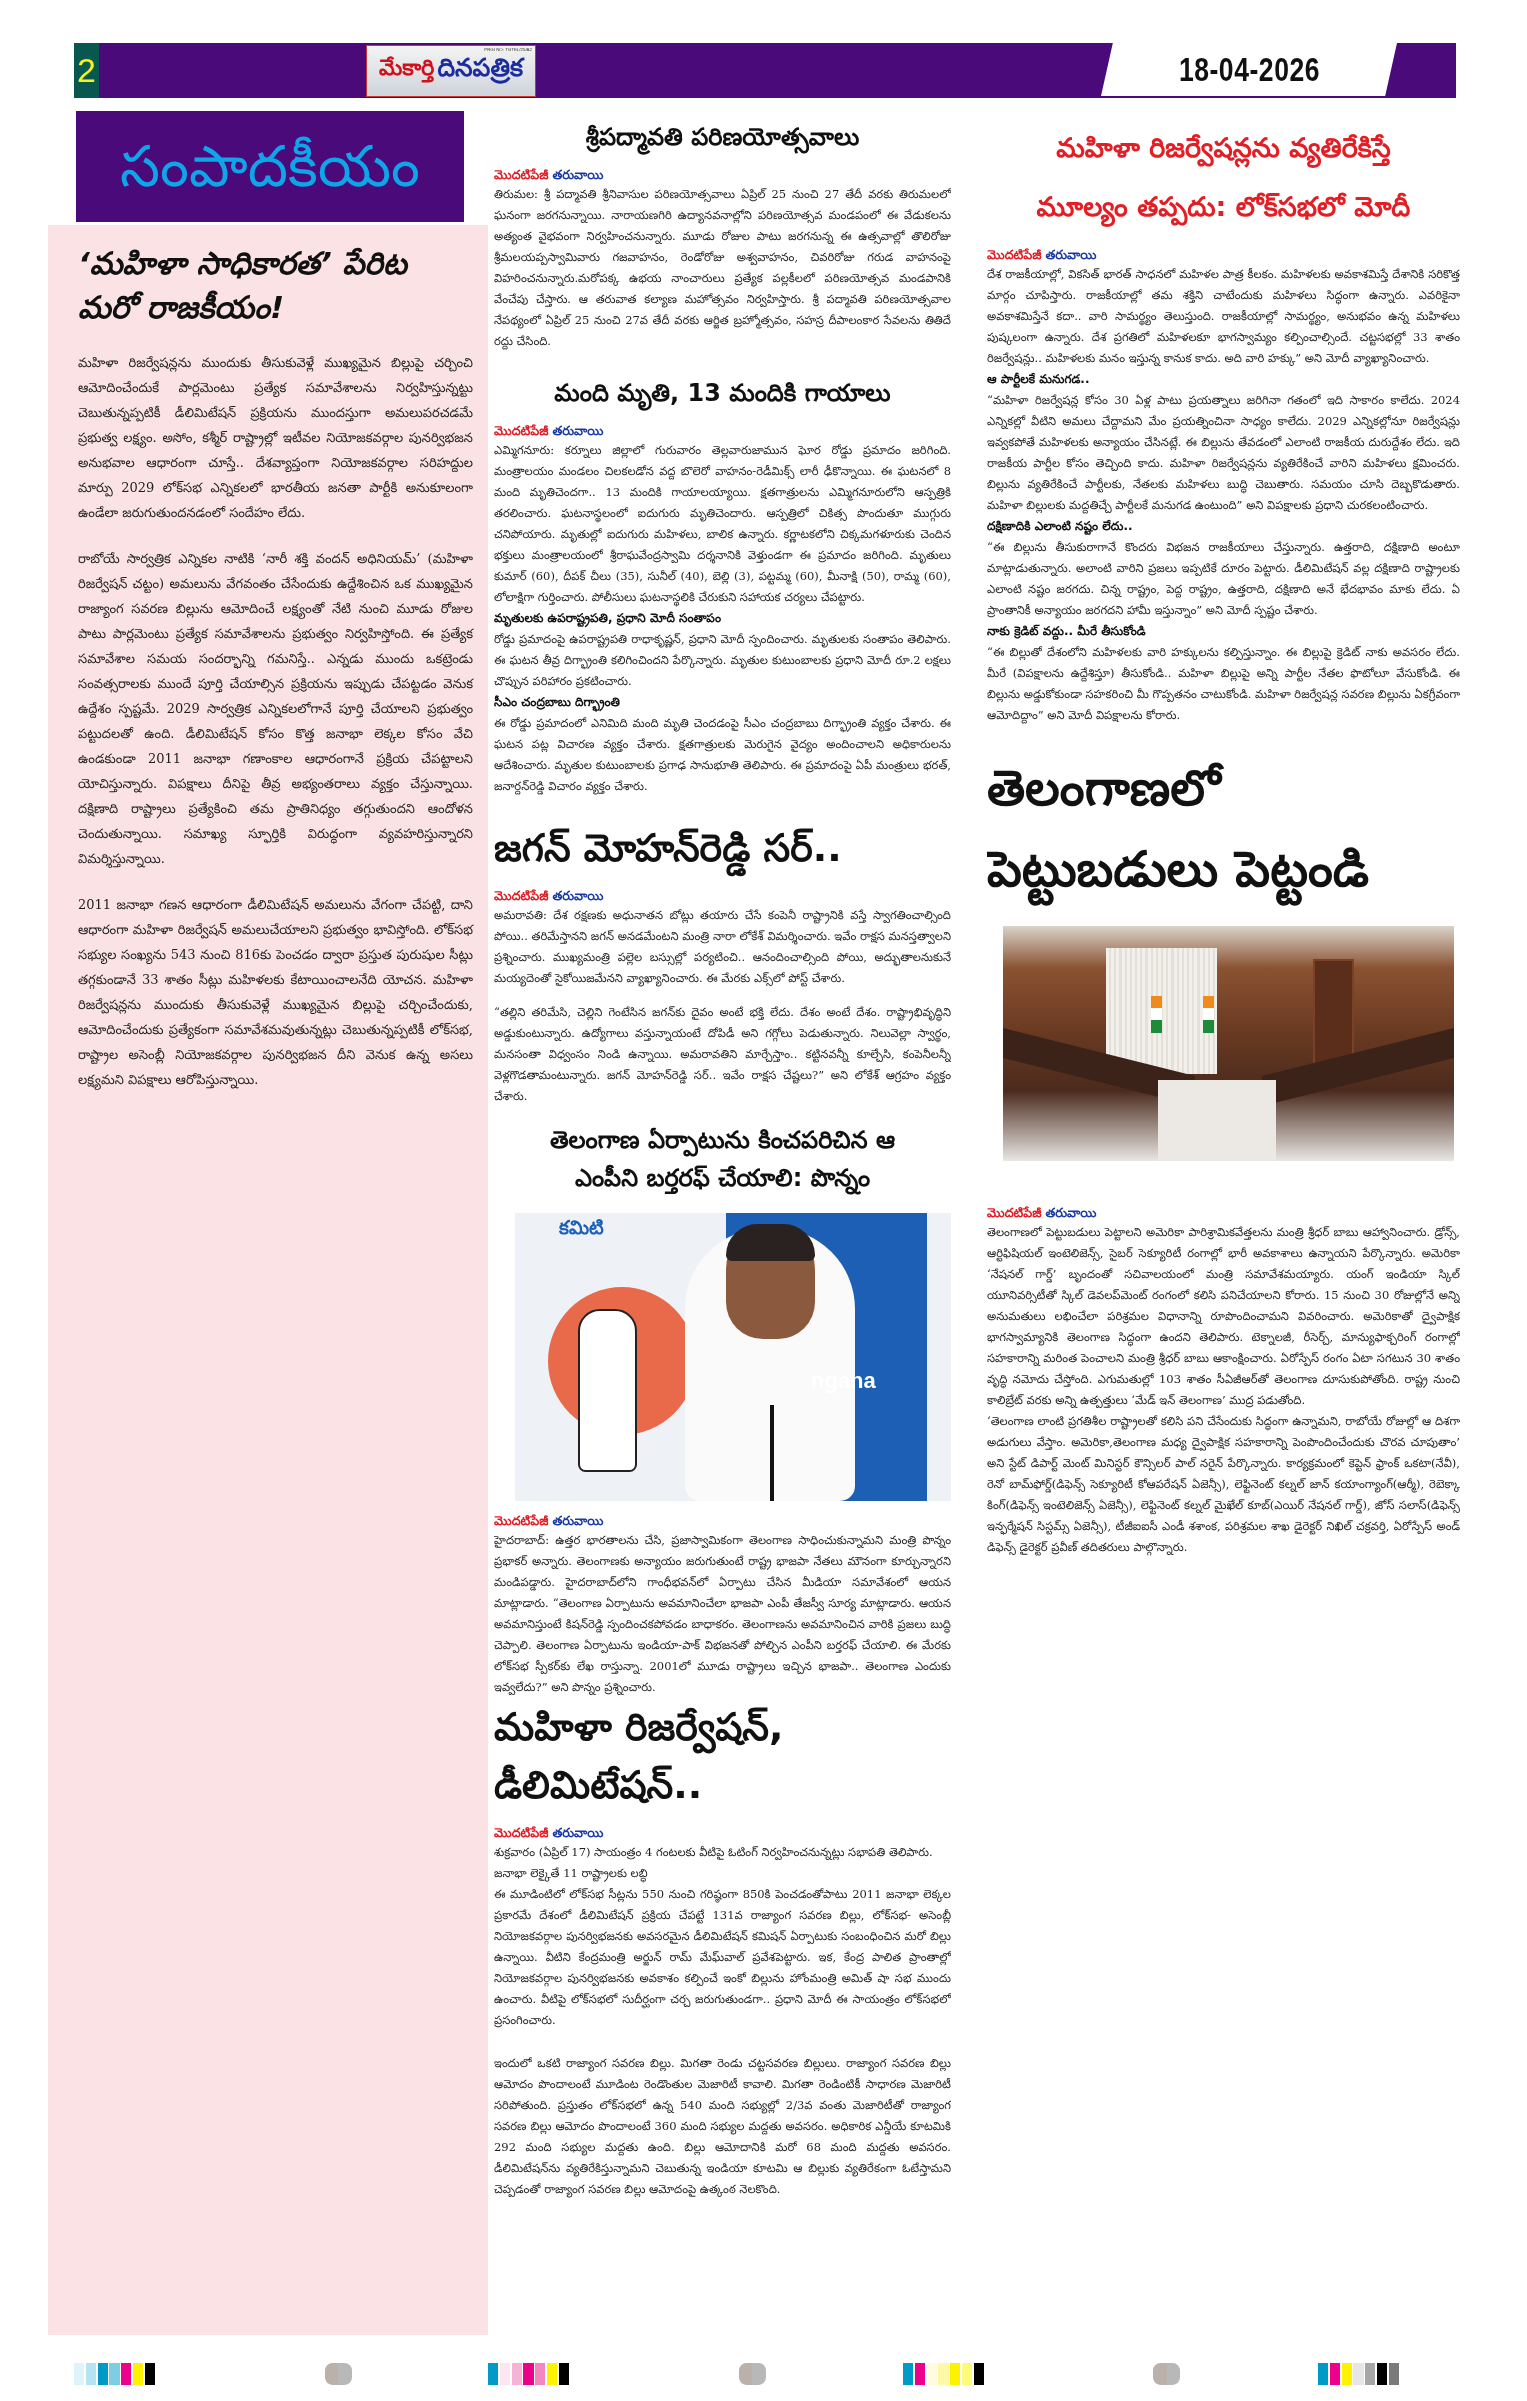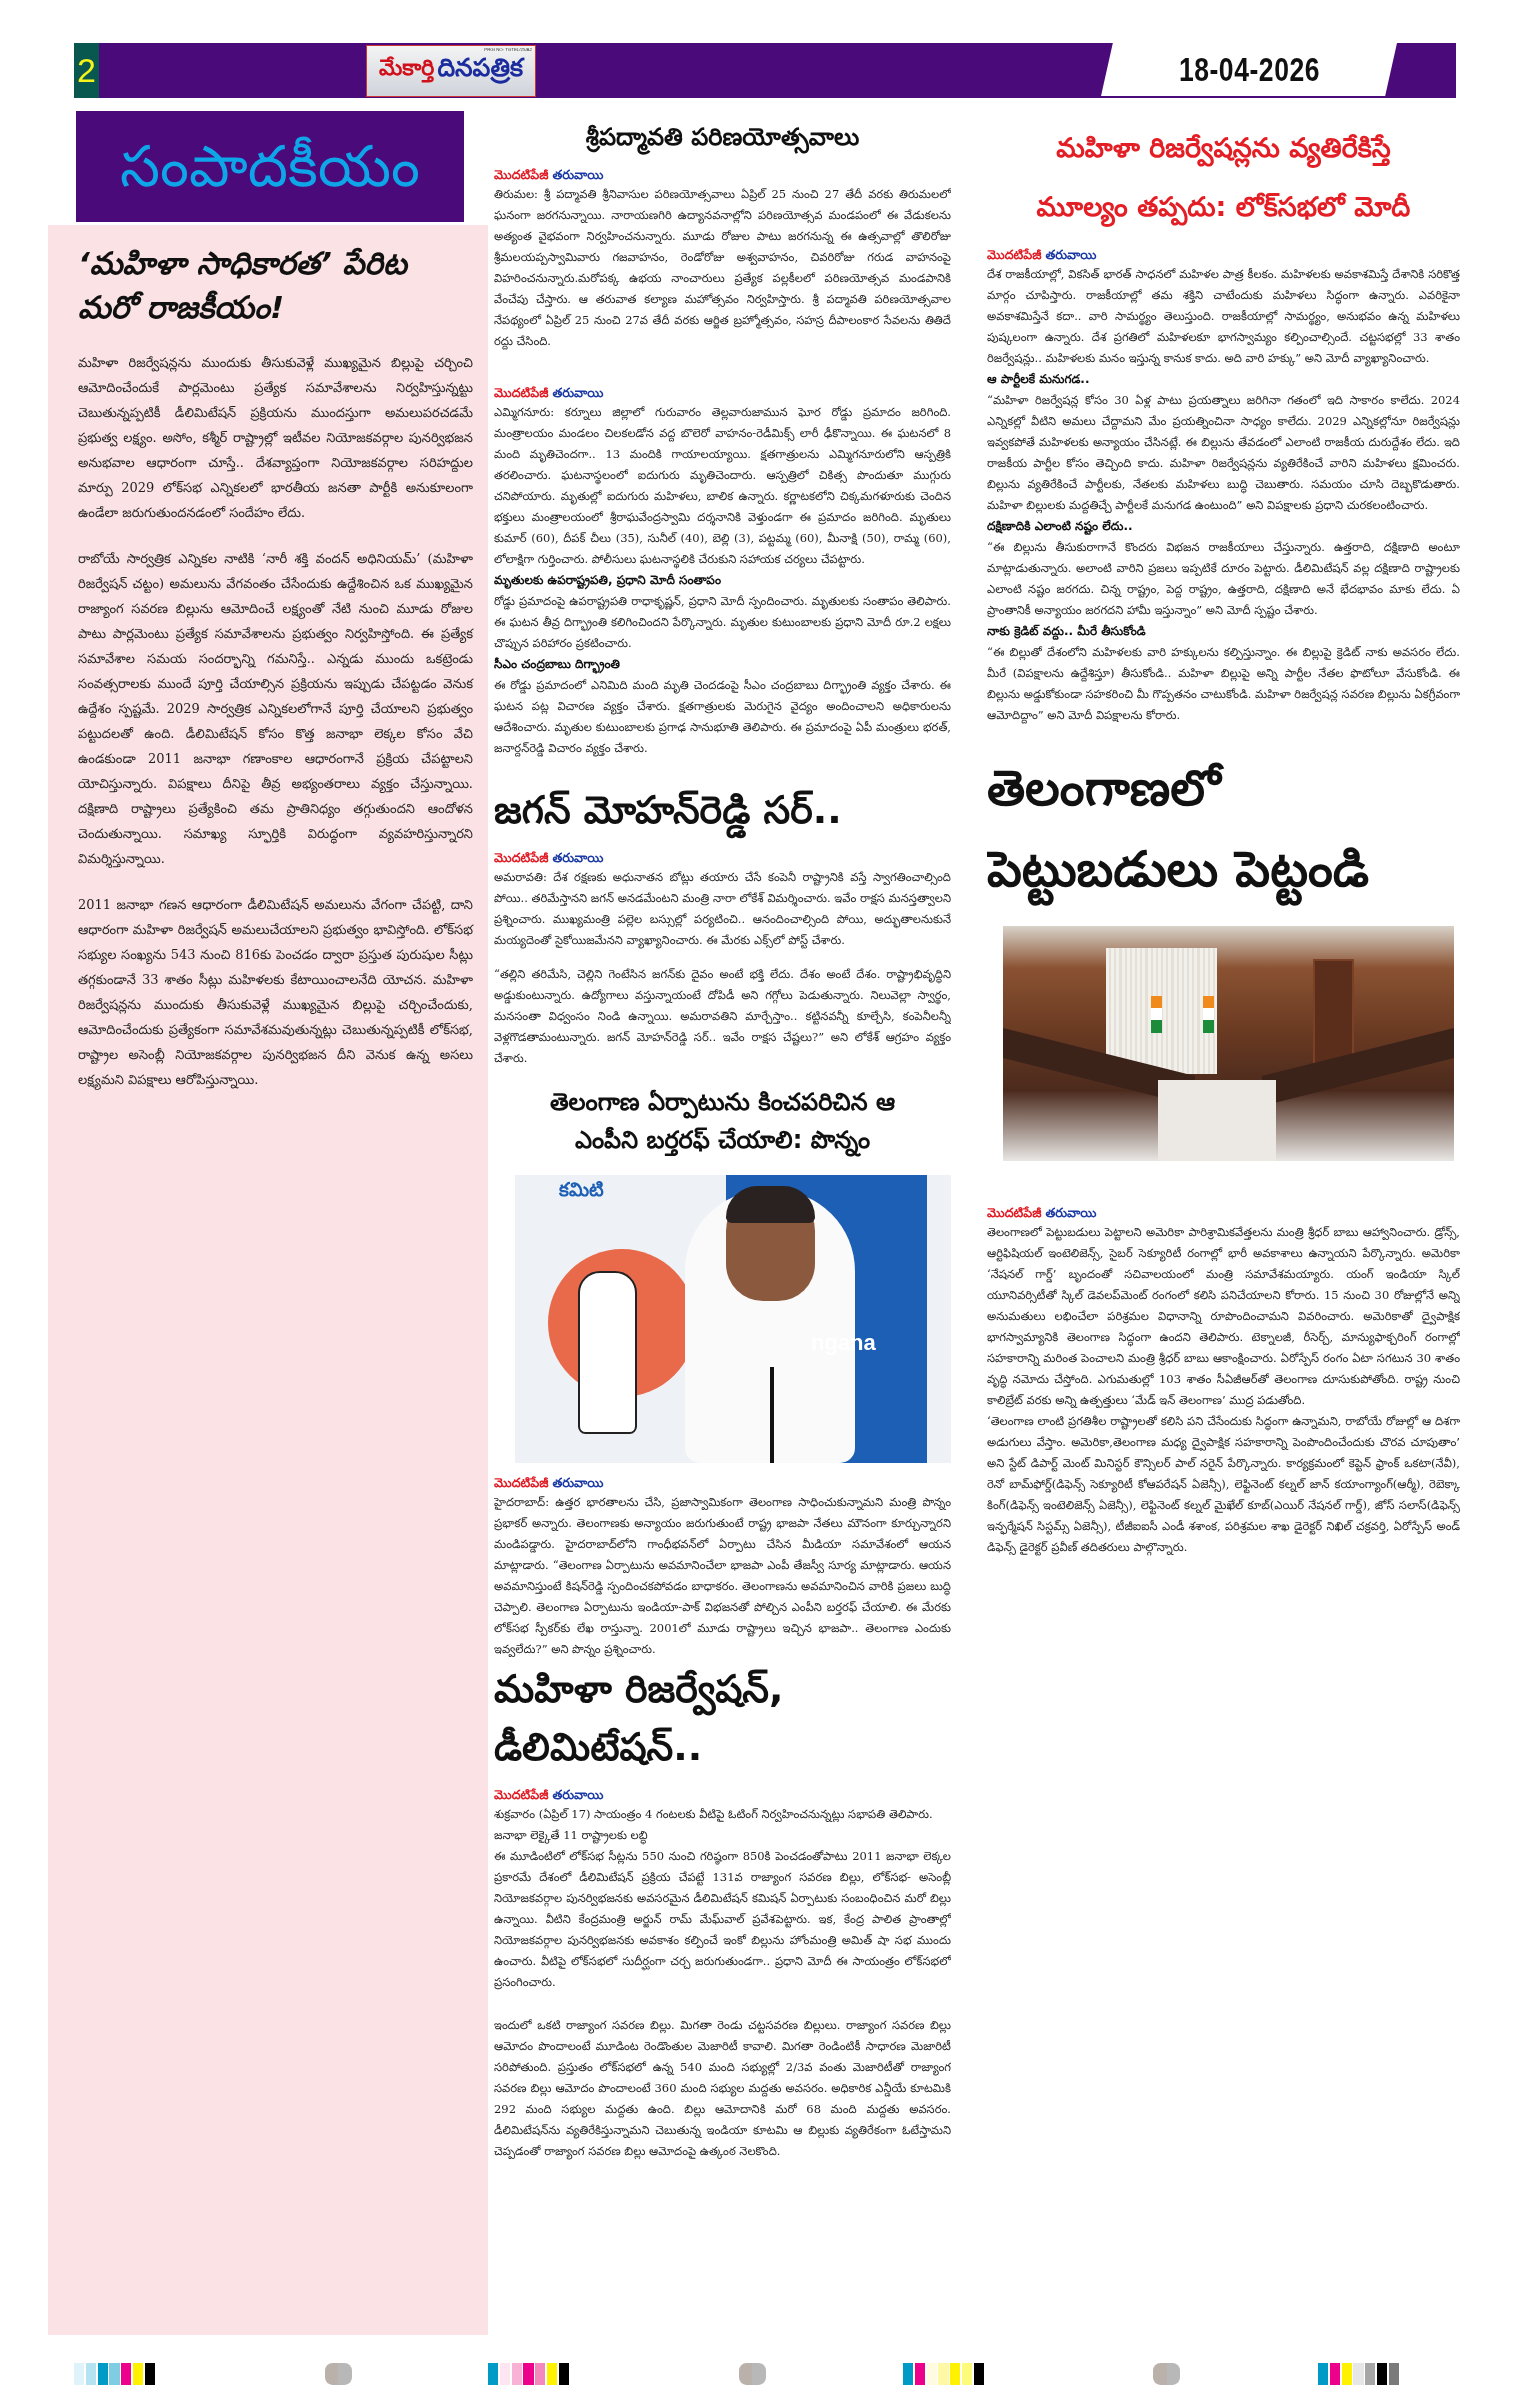--- a/index.html
+++ b/index.html
@@ -95,20 +95,21 @@
 <div class="col col-center">
 
   <div>
     <div class="hl hl-md">శ్రీపద్మావతి పరిణయోత్సవాలు</div>
     <div class="kicker"><span class="k1">మొదటిపేజీ</span><span class="k2">తరువాయి</span></div>
     <p class="body">తిరుమల: శ్రీ పద్మావతి శ్రీనివాసుల పరిణయోత్సవాలు ఏప్రిల్ 25 నుంచి 27 తేదీ వరకు తిరుమలలో ఘనంగా జరగనున్నాయి. నారాయణగిరి ఉద్యానవనాల్లోని పరిణయోత్సవ మండపంలో ఈ వేడుకలను అత్యంత వైభవంగా నిర్వహించనున్నారు. మూడు రోజుల పాటు జరగనున్న ఈ ఉత్సవాల్లో తొలిరోజు శ్రీమలయప్పస్వామివారు గజవాహనం, రెండోరోజు అశ్వవాహనం, చివరిరోజు గరుడ వాహనంపై విహరించనున్నారు.మరోపక్క ఉభయ నాంచారులు ప్రత్యేక పల్లకీలలో పరిణయోత్సవ మండపానికి వేంచేపు చేస్తారు. ఆ తరువాత కల్యాణ మహోత్సవం నిర్వహిస్తారు. శ్రీ పద్మావతి పరిణయోత్సవాల నేపథ్యంలో ఏప్రిల్ 25 నుంచి 27వ తేదీ వరకు ఆర్జిత బ్రహ్మోత్సవం, సహస్ర దీపాలంకార సేవలను తితిదే రద్దు చేసింది.</p>
   </div>
   <div class="gap-md"></div>
 
   <div>
+    <div class="hl hl-md">మంది మృతి, 13 మందికి గాయాలు</div>
     <div class="kicker"><span class="k1">మొదటిపేజీ</span><span class="k2">తరువాయి</span></div>
     <p class="body">ఎమ్మిగనూరు: కర్నూలు జిల్లాలో గురువారం తెల్లవారుజామున ఘోర రోడ్డు ప్రమాదం జరిగింది. మంత్రాలయం మండలం చిలకలడోన వద్ద బొలెరో వాహనం-రెడీమిక్స్ లారీ ఢీకొన్నాయి. ఈ ఘటనలో 8 మంది మృతిచెందగా.. 13 మందికి గాయాలయ్యాయి. క్షతగాత్రులను ఎమ్మిగనూరులోని ఆస్పత్రికి తరలించారు. ఘటనాస్థలంలో ఐదుగురు మృతిచెందారు. ఆస్పత్రిలో చికిత్స పొందుతూ ముగ్గురు చనిపోయారు. మృతుల్లో ఐదుగురు మహిళలు, బాలిక ఉన్నారు. కర్ణాటకలోని చిక్కమగళూరుకు చెందిన భక్తులు మంత్రాలయంలో శ్రీరాఘవేంద్రస్వామి దర్శనానికి వెళ్తుండగా ఈ ప్రమాదం జరిగింది. మృతులు కుమార్ (60), దీపక్ చీలు (35), సునీల్ (40), బెల్లి (3), పట్టమ్మ (60), మీనాక్షి (50), రామ్మ (60), లోలాక్షిగా గుర్తించారు. పోలీసులు ఘటనాస్థలికి చేరుకుని సహాయక చర్యలు చేపట్టారు.</p>
     <div class="sub">మృతులకు ఉపరాష్ట్రపతి, ప్రధాని మోదీ సంతాపం</div>
     <p class="body">రోడ్డు ప్రమాదంపై ఉపరాష్ట్రపతి రాధాకృష్ణన్, ప్రధాని మోదీ స్పందించారు. మృతులకు సంతాపం తెలిపారు. ఈ ఘటన తీవ్ర దిగ్భ్రాంతి కలిగించిందని పేర్కొన్నారు. మృతుల కుటుంబాలకు ప్రధాని మోదీ రూ.2 లక్షలు చొప్పున పరిహారం ప్రకటించారు.</p>
     <div class="sub">సీఎం చంద్రబాబు దిగ్భ్రాంతి</div>
     <p class="body">ఈ రోడ్డు ప్రమాదంలో ఎనిమిది మంది మృతి చెందడంపై సీఎం చంద్రబాబు దిగ్భ్రాంతి వ్యక్తం చేశారు. ఈ ఘటన పట్ల విచారణ వ్యక్తం చేశారు. క్షతగాత్రులకు మెరుగైన వైద్యం అందించాలని అధికారులను ఆదేశించారు. మృతుల కుటుంబాలకు ప్రగాఢ సానుభూతి తెలిపారు. ఈ ప్రమాదంపై ఏపీ మంత్రులు భరత్, జనార్దన్‌రెడ్డి విచారం వ్యక్తం చేశారు.</p>
   </div>
   <div class="gap-md"></div>
 
   <div>

